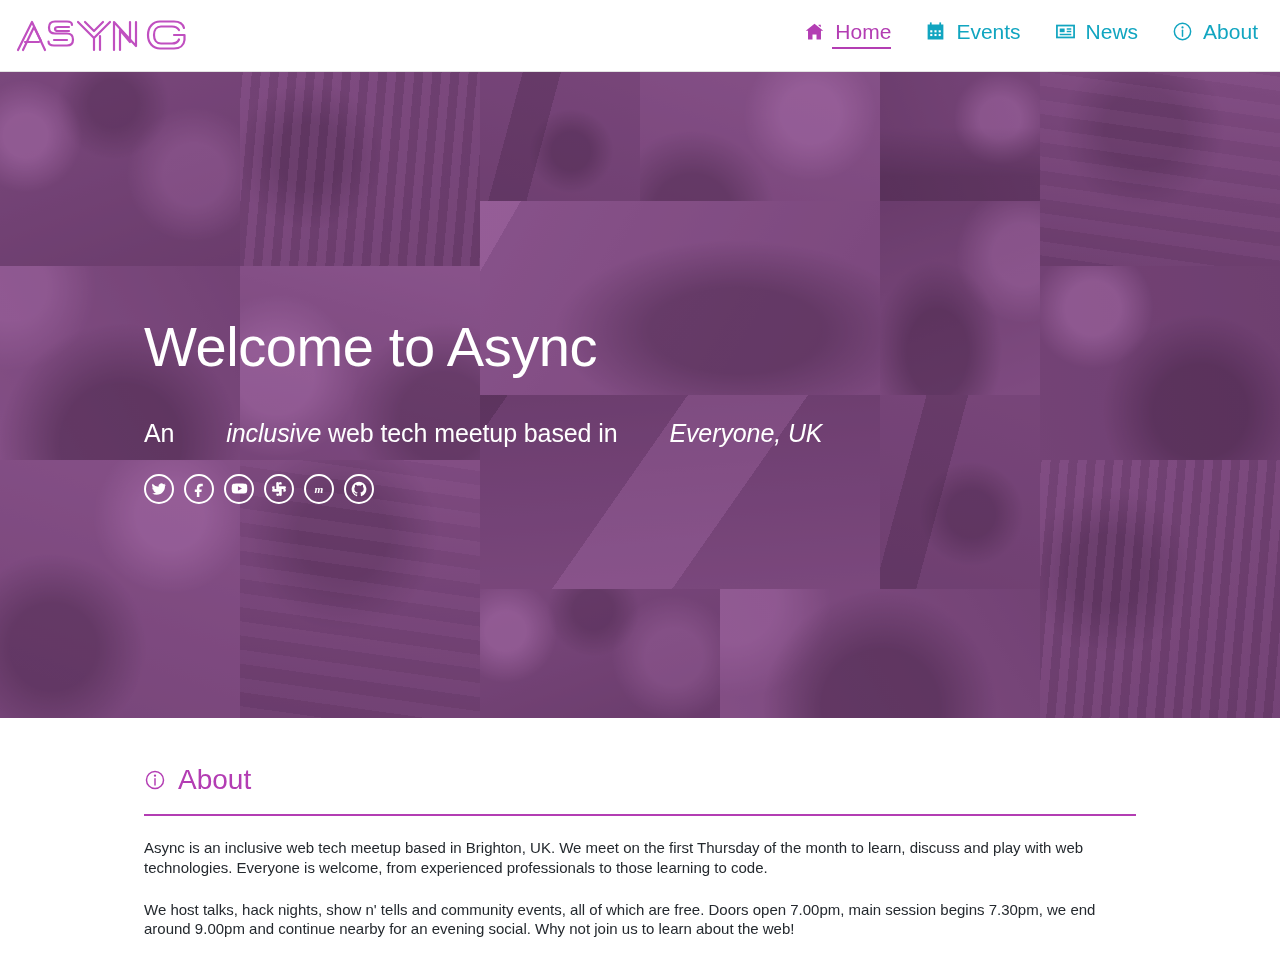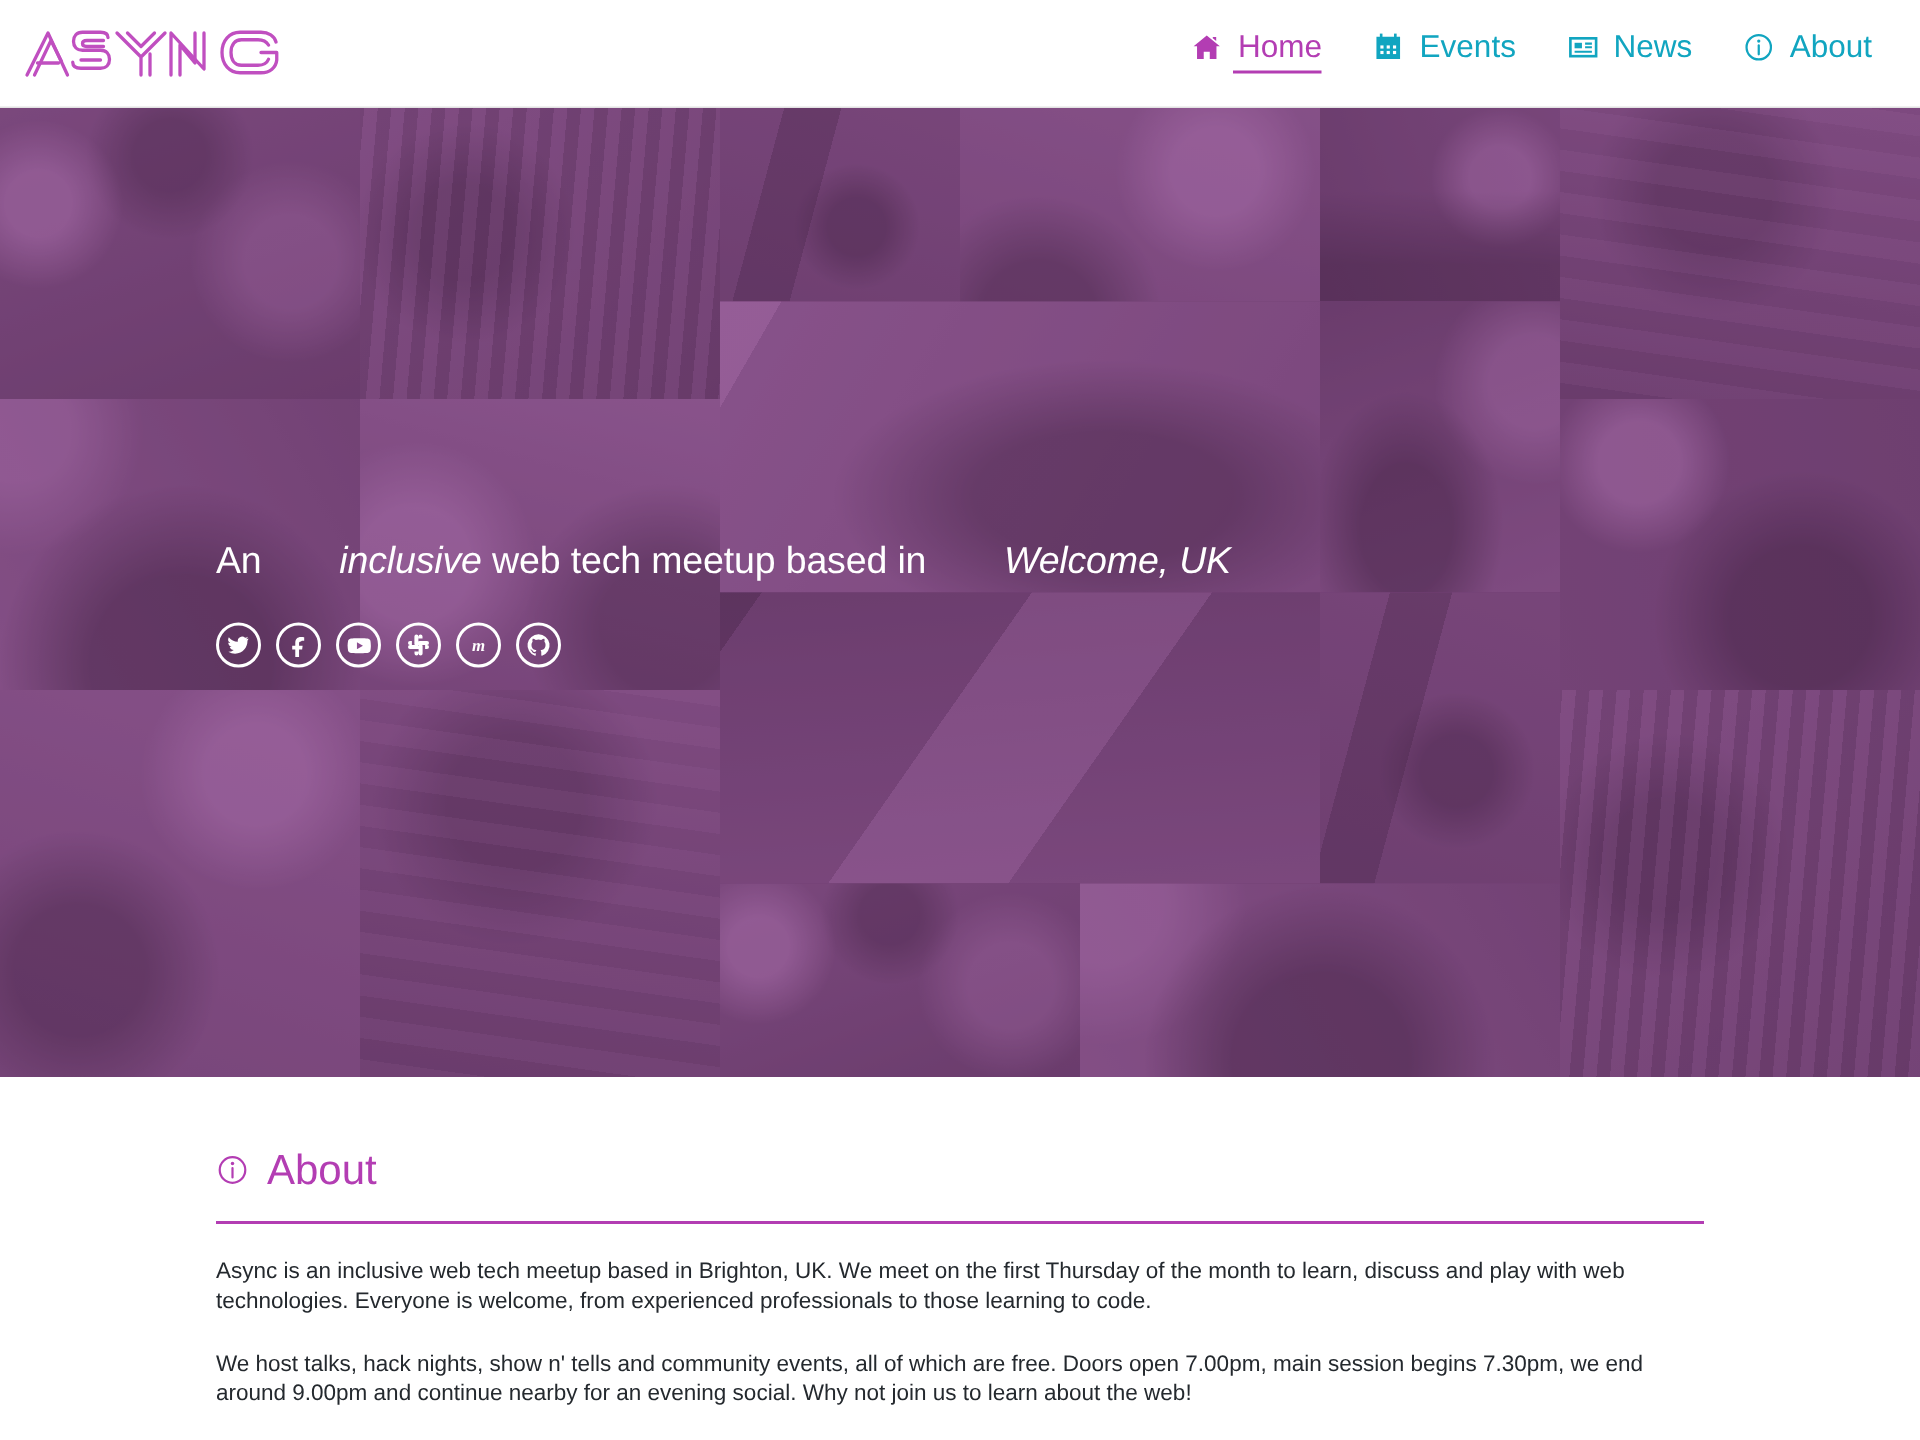--- a/index.html
+++ b/index.html
@@ -15,21 +15,21 @@
   
   #nav-bar {
     position: relative;
     width: 1280px;
     height: 72px;
     background: #ffffff;
     border-bottom: 1px solid #e2e2e2;
     display: flex;
     align-items: center;
     justify-content: space-between;
-    padding: 0 32px 0 14px;
+    padding: 0 22px 0 14px;
   }
 
   #logo {
     display: block;
     width: 176px;
     height: 40px;
   }
 
   #nav-links {
     display: flex;
@@ -335,22 +335,23 @@
 
     <div class="tile tx1" style="grid-area:9/7/11/10"></div>
     <div class="tile tx6" style="grid-area:9/10/11/14"></div>
   </div>
 
   <div id="hero-tint"></div>
   <div id="hero-tint2"></div>
 
   <div id="hero-content">
 
-
-    <p id="hero-subtitle"><span>An </span><span class="em">inclusive</span><span> web tech meetup based in </span><span class="em">Welcome, UK</span></p>
+    <h1 id="hero-title">Welcome to Async</h1>
+
+    <p id="hero-subtitle"><span>An </span><span class="em">inclusive</span><span> web tech meetup based in </span><span class="em">Everyone, UK</span></p>
 
     <div id="social-row">
 
       <a class="social-link" href="#">
         <span>
           <svg width="16" height="16" viewBox="0 0 24 24" fill="#ffffff">
             <path d="M22 5.5c-.8.36-1.6.6-2.5.7a4.3 4.3 0 0 0 1.9-2.4c-.85.5-1.8.87-2.8 1.07A4.35 4.35 0 0 0 11.3 8.8a12.3 12.3 0 0 1-8.95-4.54 4.35 4.35 0 0 0 1.35 5.8c-.7-.02-1.37-.22-1.95-.54v.05a4.35 4.35 0 0 0 3.5 4.26c-.65.18-1.35.2-2 .08a4.36 4.36 0 0 0 4.06 3.02A8.73 8.73 0 0 1 1.9 18.8a12.3 12.3 0 0 0 6.67 1.96c8 0 12.38-6.64 12.38-12.4v-.56A8.8 8.8 0 0 0 22 5.5z"></path>
           </svg>
         </span>
       </a>

